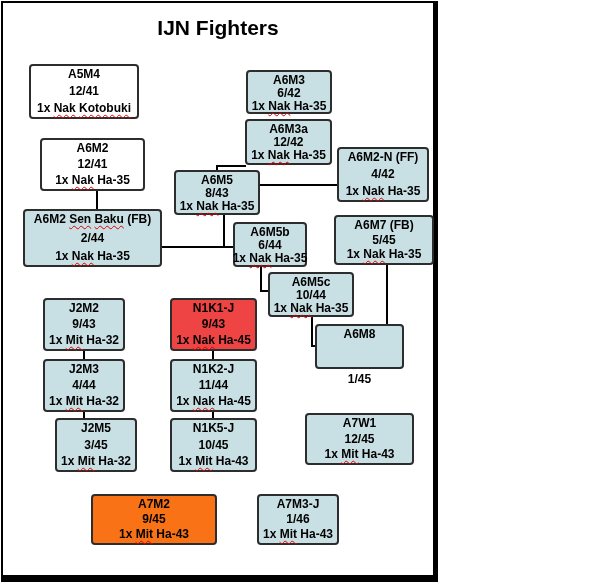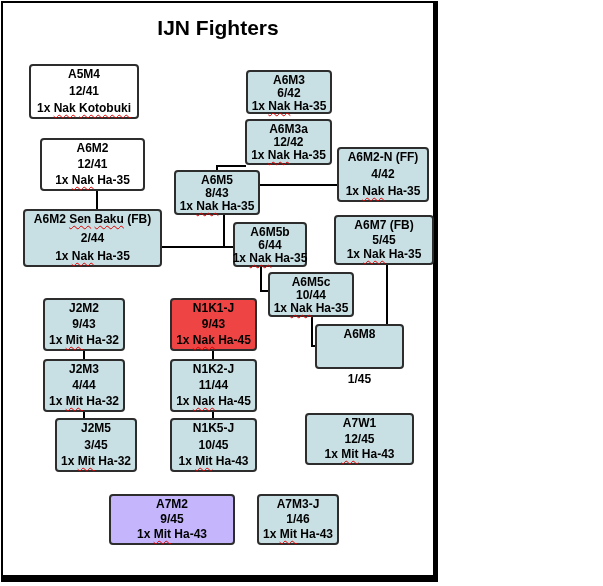--- a/index.html
+++ b/index.html
@@ -180,21 +180,21 @@
         <div class="node teal" style="left: 167px; top: 415px; width: 87px; height: 54px; border-color: rgb(45, 45, 45); background: rgb(200, 223, 227);">
           <div class="node-line"><span>N1K5-J</span></div>
           <div class="node-line"><span>10/45</span></div>
           <div class="node-line"><span>1x</span> <span class="squiggle" style="text-decoration-color: rgb(224, 0, 0);">Mit</span> <span>Ha-43</span></div>
         </div>
         <div class="node teal" style="left: 302px; top: 410px; width: 109px; height: 52px; border-color: rgb(45, 45, 45); background: rgb(200, 223, 227);">
           <div class="node-line"><span>A7W1</span></div>
           <div class="node-line"><span>12/45</span></div>
           <div class="node-line"><span>1x</span> <span class="squiggle" style="text-decoration-color: rgb(224, 0, 0);">Mit</span> <span>Ha-43</span></div>
         </div>
-        <div class="node teal" style="left: 88px; top: 491px; width: 126px; height: 51px; border-color: rgb(45, 45, 45); background: #c4b5fd; margin-left: 18px;">
+        <div class="node teal" style="left: 88px; top: 491px; width: 126px; height: 51px; border-color: rgb(45, 45, 45); background: #f97316;">
           <div class="node-line"><span>A7M2</span></div>
           <div class="node-line"><span>9/45</span></div>
           <div class="node-line"><span>1x</span> <span class="squiggle" style="text-decoration-color: rgb(224, 0, 0);">Mit</span> <span>Ha-43</span></div>
         </div>
         <div class="node teal" style="left: 254px; top: 491px; width: 82px; height: 51px; border-color: rgb(45, 45, 45); background: rgb(200, 223, 227);">
           <div class="node-line"><span>A7M3-J</span></div>
           <div class="node-line"><span>1/46</span></div>
           <div class="node-line"><span>1x</span> <span class="squiggle" style="text-decoration-color: rgb(224, 0, 0);">Mit</span> <span>Ha-43</span></div>
         </div>
       </div>

